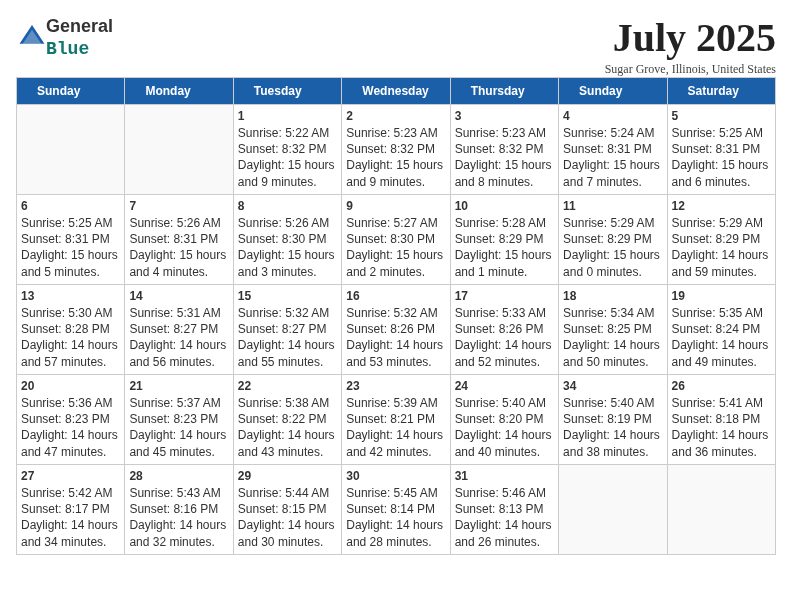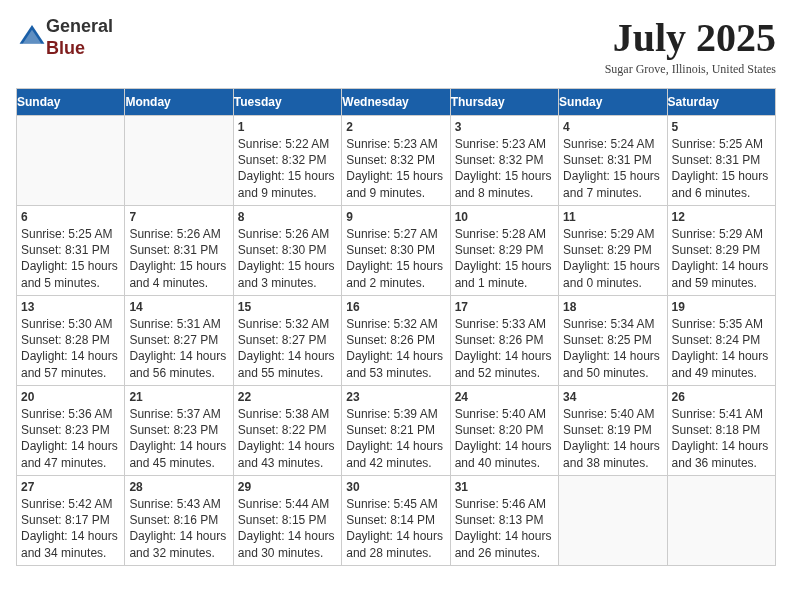--- a/index.html
+++ b/index.html
@@ -7,33 +7,33 @@
       font-family: Arial, sans-serif;
       background: #fff;
       width: 792px;
       min-height: 612px;
       padding: 16px;
     }
     .header {
       display: flex;
       justify-content: space-between;
       align-items: flex-start;
-      margin-bottom: 11px;
+      margin-bottom: 0;
     }
     .logo {
       display: flex;
       align-items: center;
     }
     .logo-text {
       font-size: 18px;
       font-weight: bold;
       line-height: 1.2;
     }
     .logo-general { color: #333; }
-    .logo-blue { color: #7f1d1d; }
+    .logo-blue { color: #0f766e; font-family: Liberation Mono, monospace; }
     .logo-icon {
       width: 28px;
       height: 28px;
       margin-left: 2px;
     }
     .title-block {
       text-align: right;
       font-family: Liberation Serif, serif;
     }
     .month-title {
@@ -48,21 +48,21 @@
       margin-top: 2px;
     }
     .calendar {
       width: 100%;
       border-collapse: collapse;
       font-size: 10px;
     }
     .calendar thead tr th {
       background-color: #1a5fa8;
       color: #fff;
-      padding: 6px 0;
+      padding: 6px 20px;
       text-align: left;
       font-size: 12px;
       font-weight: bold;
       border: 1px solid #ccc;
     }
     .calendar tbody tr td {
       vertical-align: top;
       border: 1px solid #ccc;
       padding: 4px;
       height: 90px;

